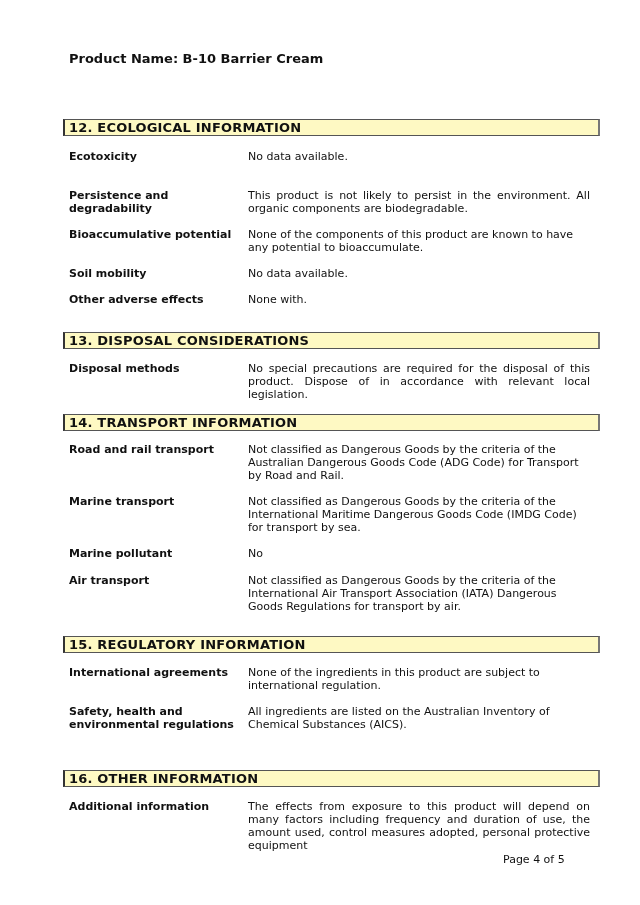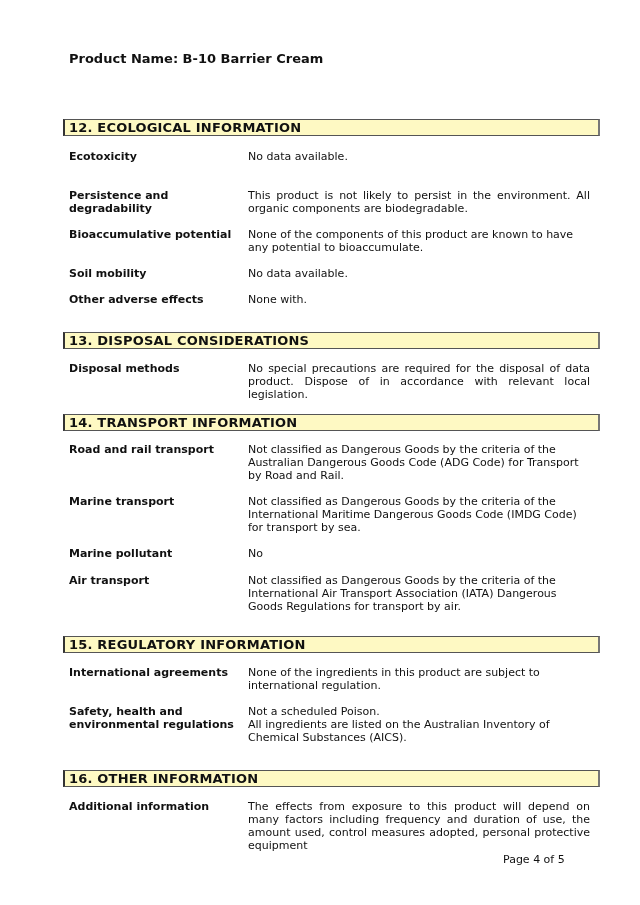--- a/index.html
+++ b/index.html
@@ -40,21 +40,21 @@
   <div class="value">No data available.</div>
 </div>
 <div class="row" style="top:293px;">
   <div class="label">Other adverse effects</div>
   <div class="value">None with.</div>
 </div>
 
 <div class="section-header" style="top:332px;">13.  DISPOSAL CONSIDERATIONS</div>
 <div class="row" style="top:362px;">
   <div class="label">Disposal methods</div>
-  <div class="value justify">No special precautions are required for the disposal of data product. Dispose of in accordance with relevant local legislation.</div>
+  <div class="value justify">No special precautions are required for the disposal of this product. Dispose of in accordance with relevant local legislation.</div>
 </div>
 
 <div class="section-header" style="top:414px;">14.  TRANSPORT INFORMATION</div>
 <div class="row" style="top:443px;">
   <div class="label">Road and rail transport</div>
   <div class="value">Not classified as Dangerous Goods by the criteria of the Australian Dangerous Goods Code (ADG Code) for Transport by Road and Rail.</div>
 </div>
 <div class="row" style="top:495px;">
   <div class="label">Marine transport</div>
   <div class="value">Not classified as Dangerous Goods by the criteria of the International Maritime Dangerous Goods Code (IMDG Code) for transport by sea.</div>
@@ -69,21 +69,20 @@
 </div>
 
 <div class="section-header" style="top:636px;">15.  REGULATORY INFORMATION</div>
 <div class="row" style="top:666px;">
   <div class="label">International agreements</div>
   <div class="value">None of the ingredients in this product are subject to international regulation.</div>
 </div>
 <div class="row" style="top:705px;">
   <div class="label">Safety, health and environmental regulations</div>
   <div class="value">
-    <span class="line">Not a scheduled Poison.</span>
     <span class="line">All ingredients are listed on the Australian Inventory of Chemical Substances (AICS).</span>
   </div>
 </div>
 
 <div class="section-header" style="top:770px;">16.  OTHER INFORMATION</div>
 <div class="row" style="top:800px;">
   <div class="label">Additional information</div>
   <div class="value justify" style="text-align-last: justify;">The effects from exposure to this product will depend on many factors including frequency and duration of use, the amount used, control measures adopted, personal protective equipment</div>
 </div>
 

